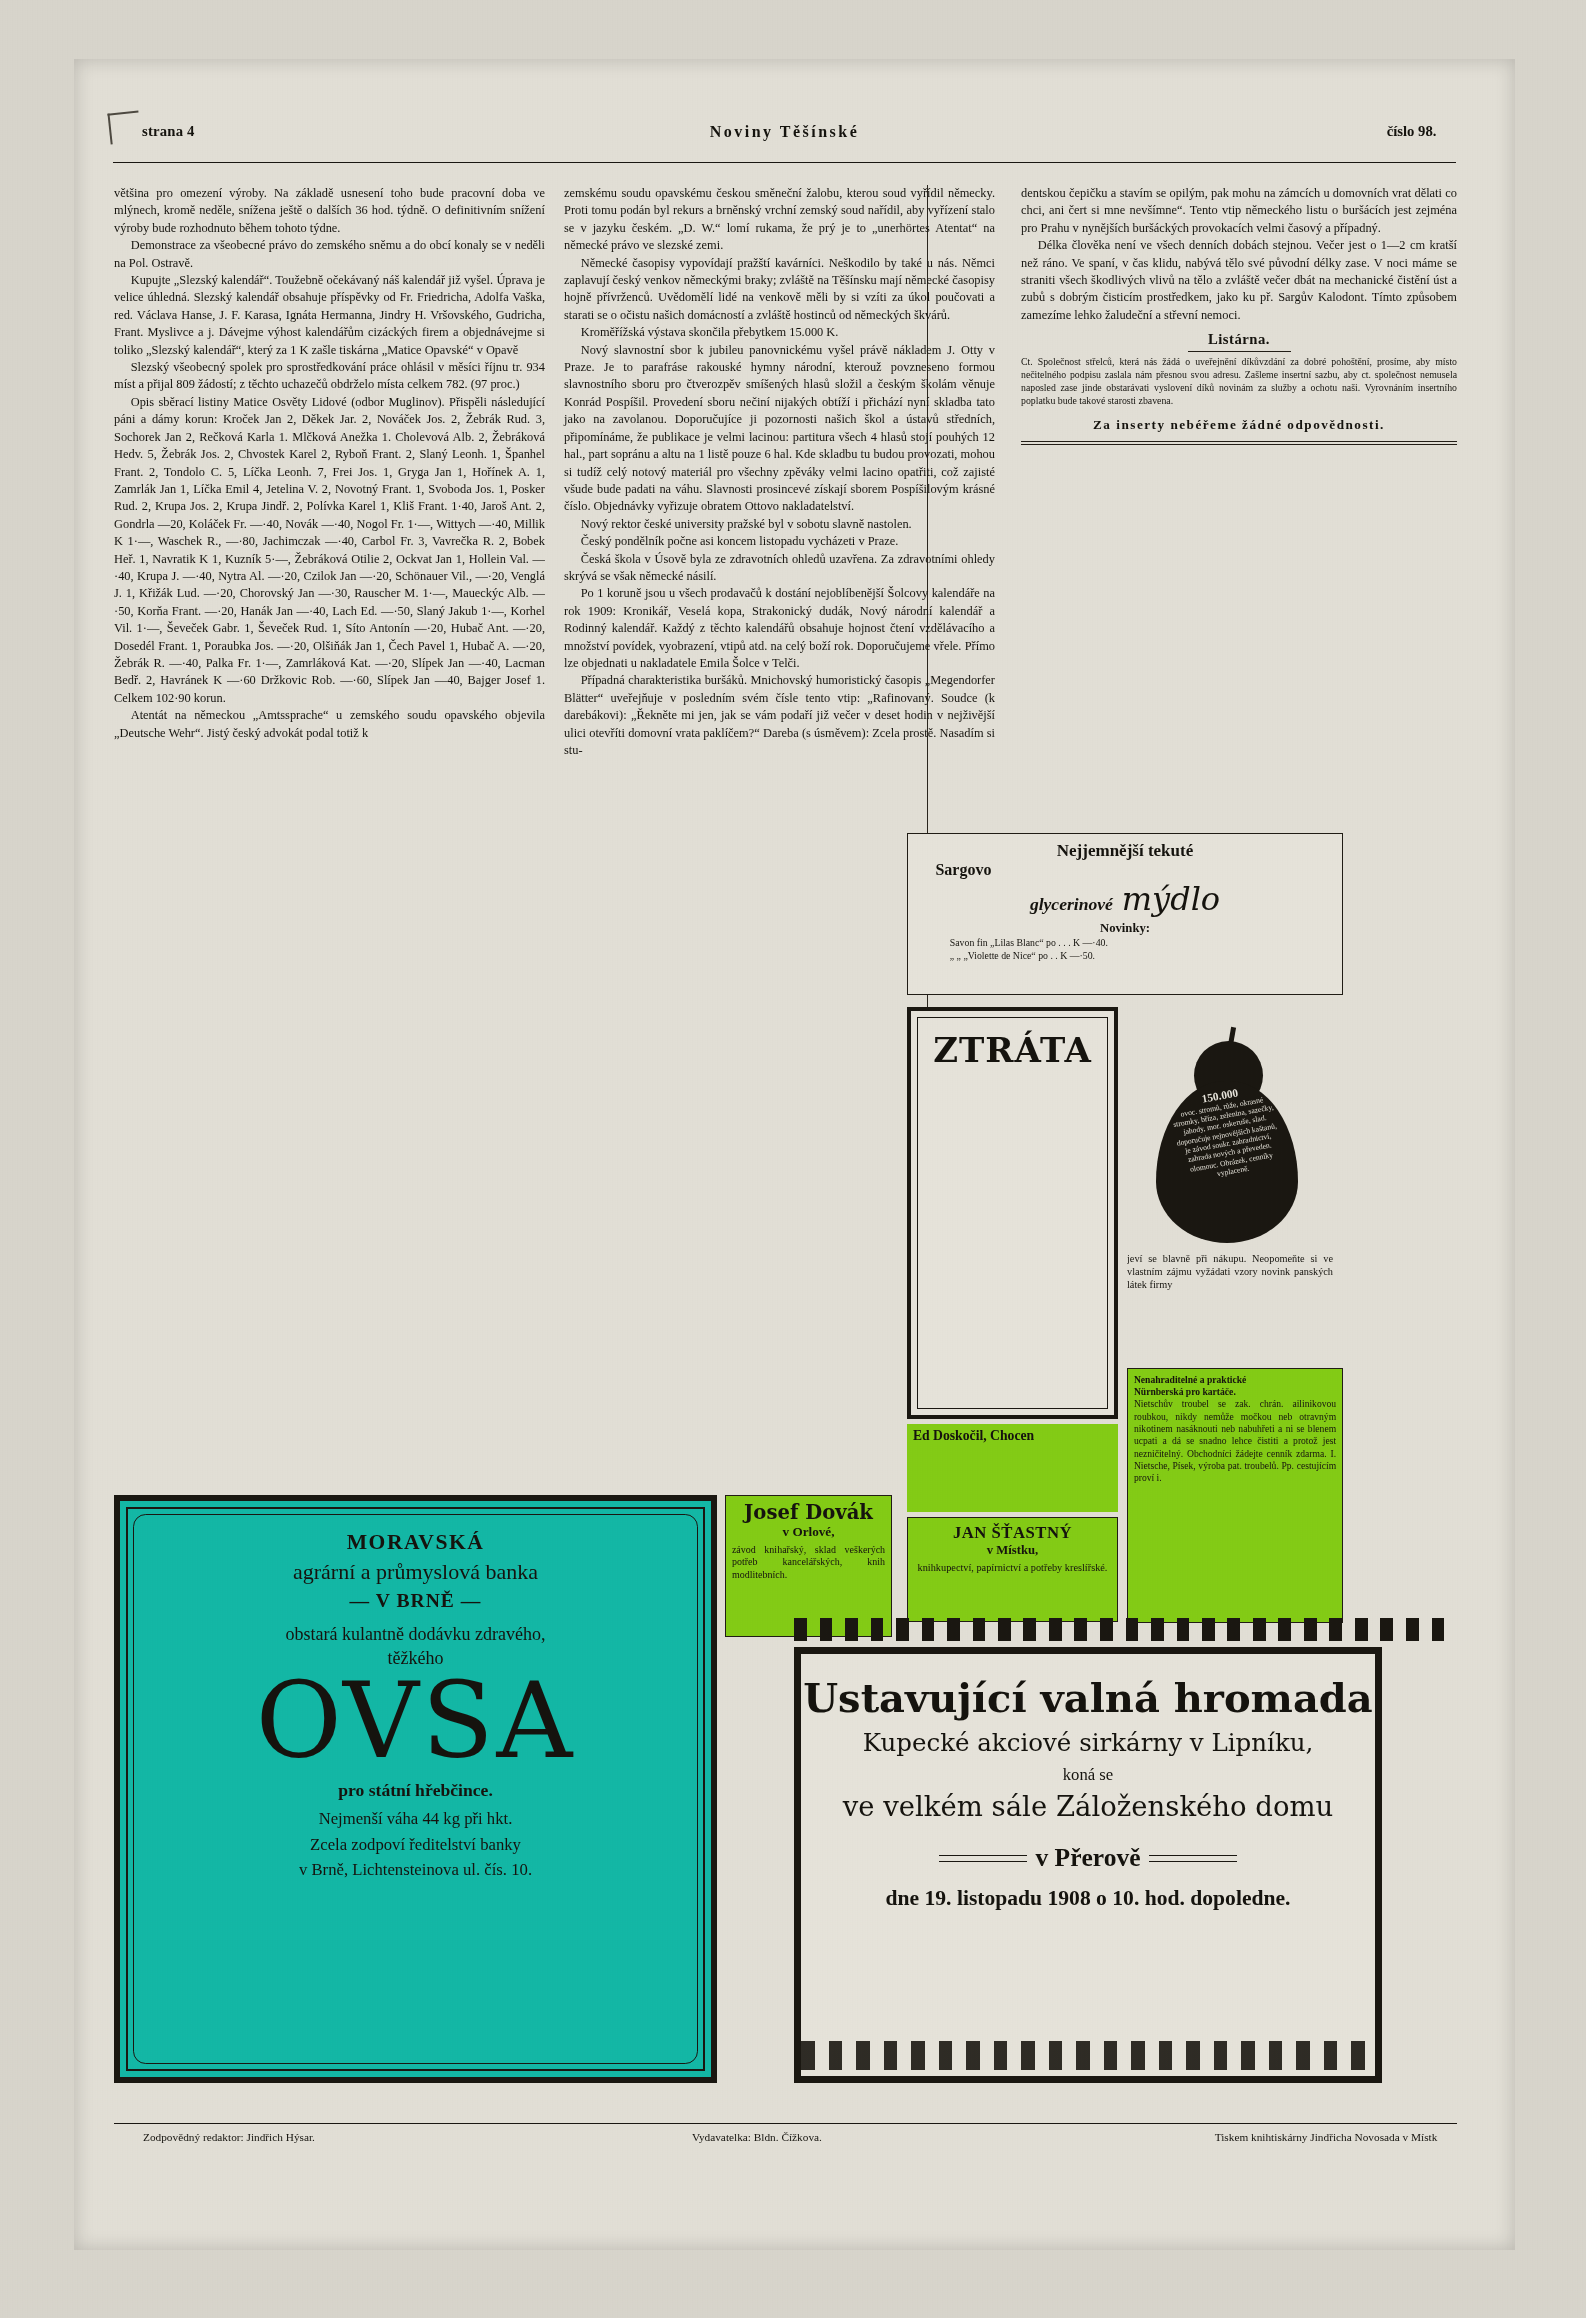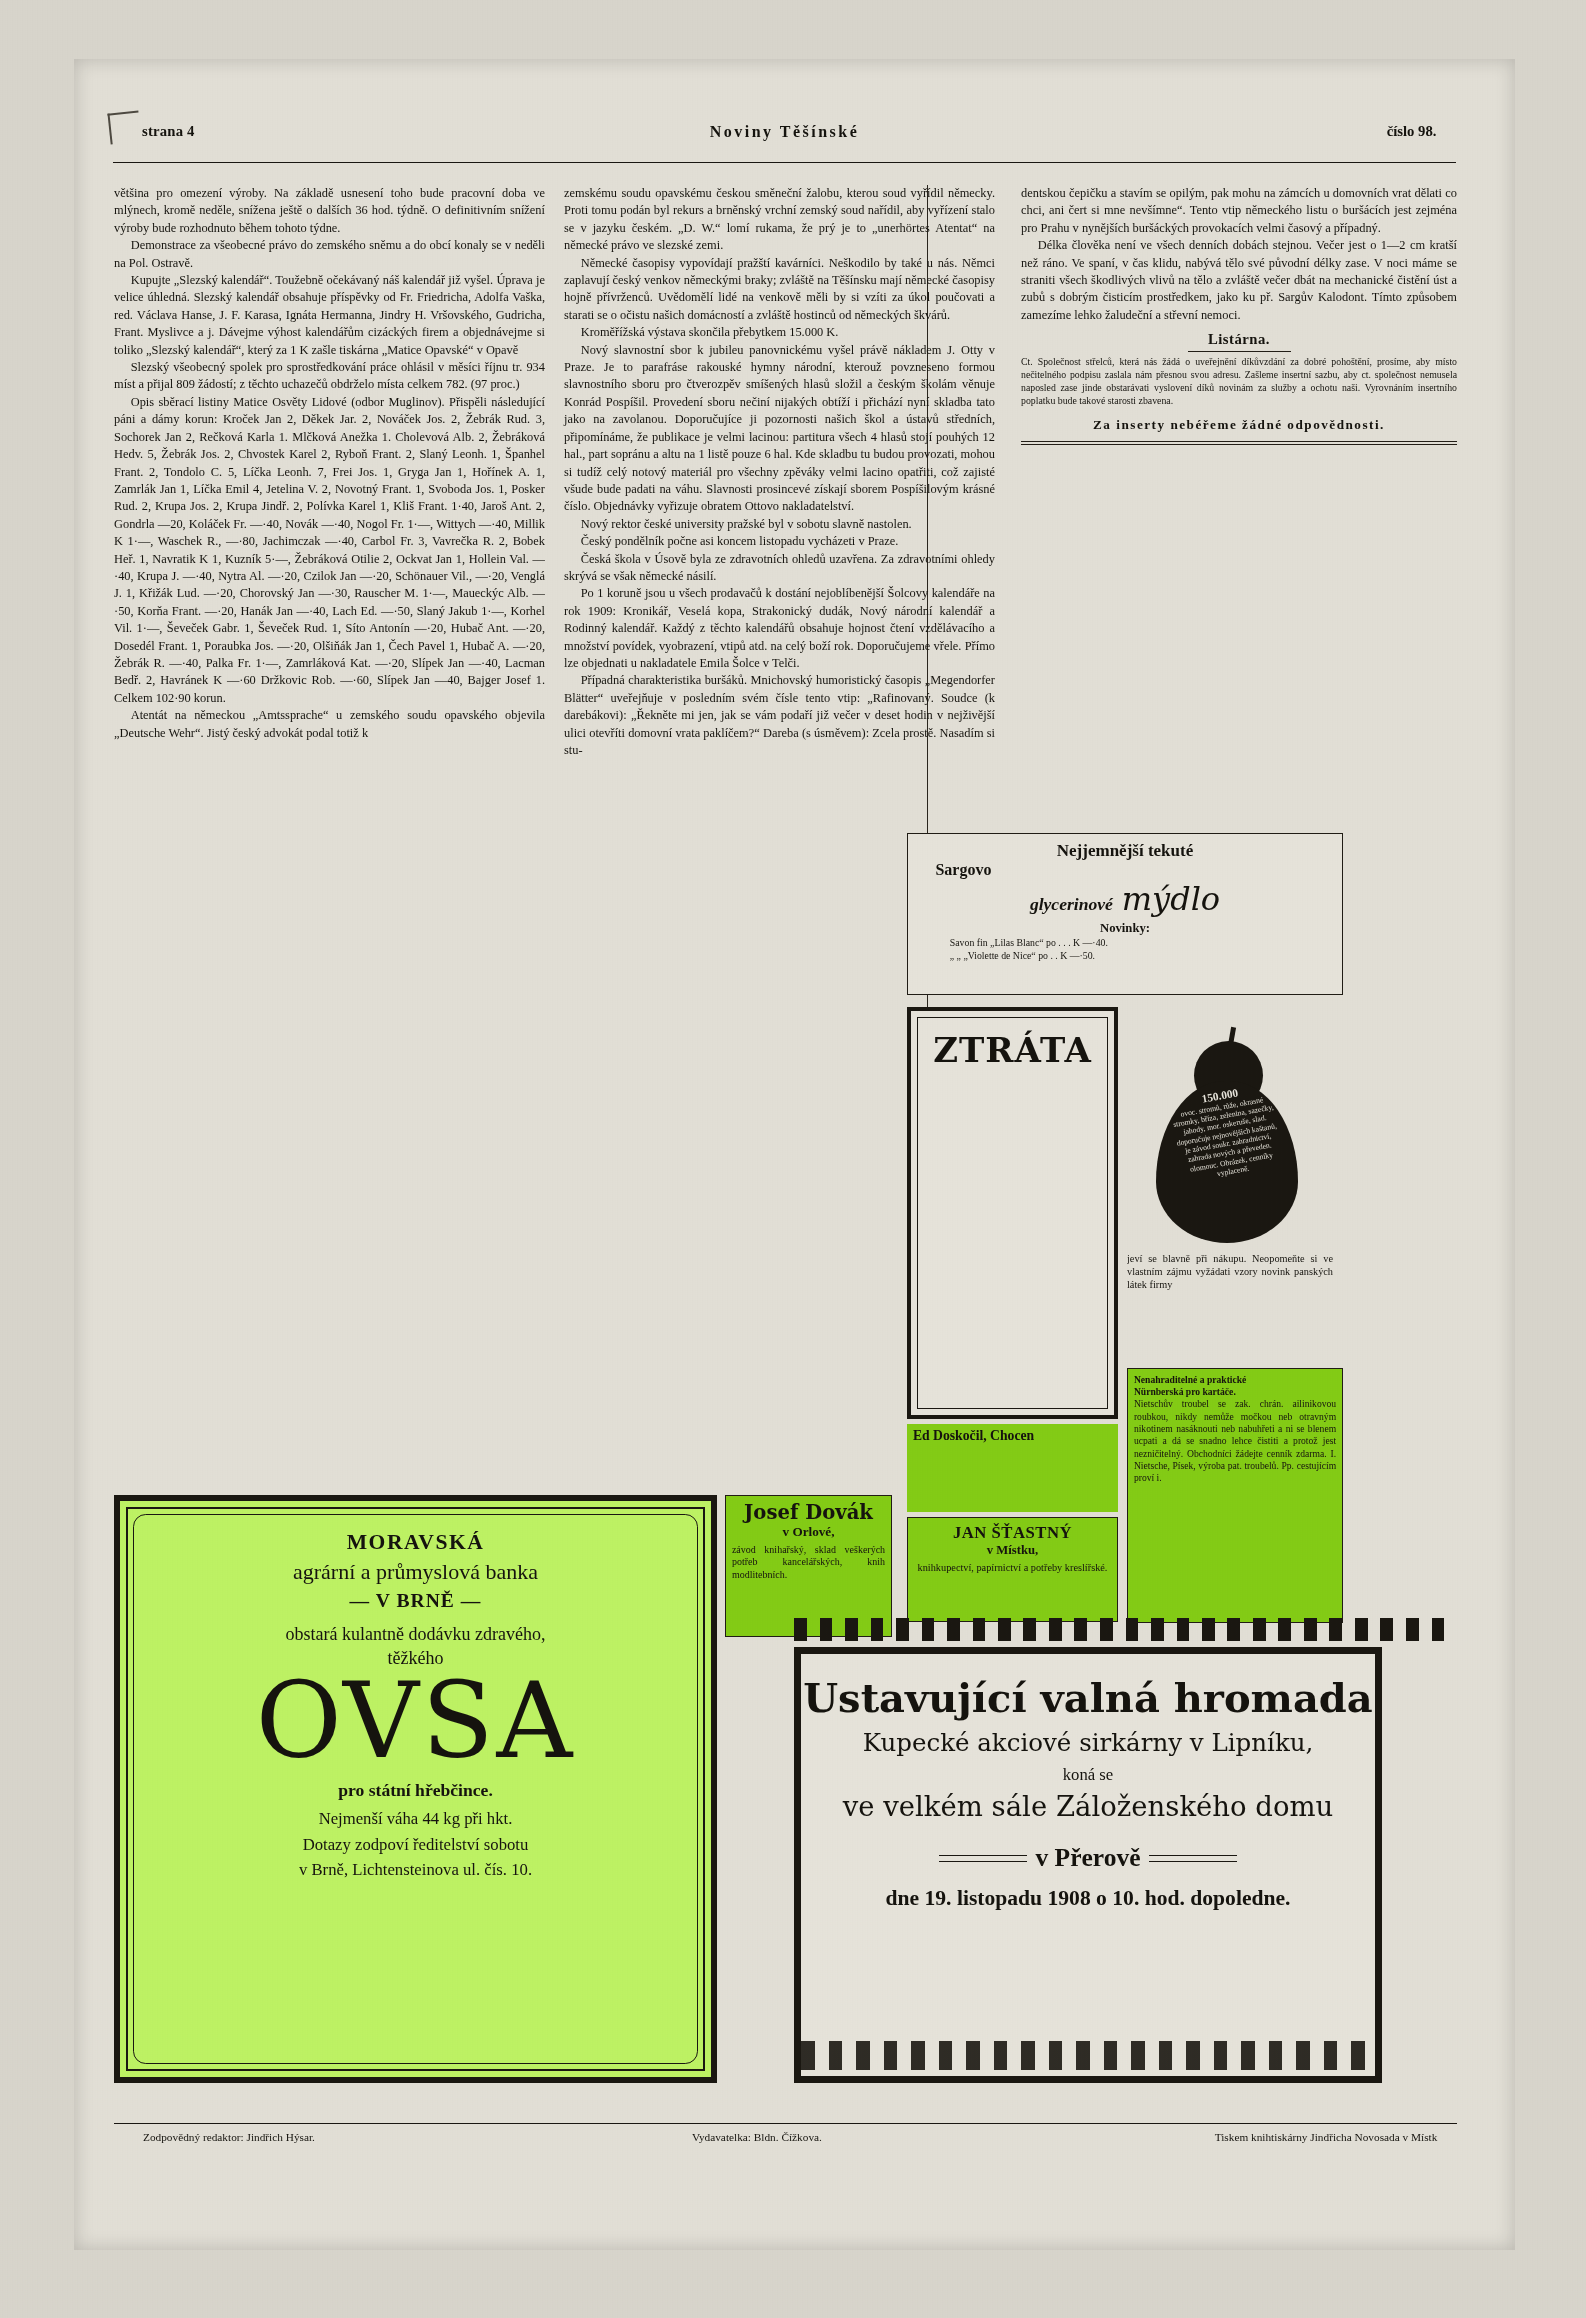--- a/index.html
+++ b/index.html
@@ -262,21 +262,21 @@
   }
   .ad-kartac .hdl { font-weight: bold; }
   
   .ad-ovsa {
     position: absolute;
     left: 114px;
     top: 1495px;
     width: 603px;
     height: 588px;
     border: 6.9px solid #1b1812;
-    background: #bef264;
+    background: #14b8a6;
     box-sizing: border-box;
   }
   .ad-ovsa .f2 {
     position: absolute; inset: 5.9px; border: 2.5px solid #1b1812;
   }
   .ad-ovsa .f3 {
     position: absolute; inset: 12.7px; border: 1.5px solid #1b1812;
     border-radius: 12.7px;
   }
   .ovsa-content {
@@ -470,21 +470,21 @@
     <div class="f3"></div>
     <div class="ovsa-content">
       <div class="t1">MORAVSKÁ</div>
       <div class="t2">agrární a průmyslová banka</div>
       <div class="t3">— V BRNĚ —</div>
       <div class="t4">obstará kulantně dodávku zdravého,</div>
       <div class="t5">těžkého</div>
       <div class="big">OVSA</div>
       <div class="t6">pro státní hřebčince.</div>
       <div class="t7">Nejmenší váha 44 kg při hkt.</div>
-      <div class="t8">Dotazy zodpoví ředitelství sobotu</div>
+      <div class="t8">Zcela zodpoví ředitelství banky</div>
       <div class="t9">v Brně, Lichtensteinova ul. čís. 10.</div>
     </div>
   </div>
 
   <div class="strip"></div>
   <div class="ad-hromada">
     <div class="h1">Ustavující valná hromada</div>
     <div class="h2">Kupecké akciové sirkárny v Lipníku,</div>
     <div class="h3">koná se</div>
     <div class="h4">ve velkém sále Záloženského domu</div>

